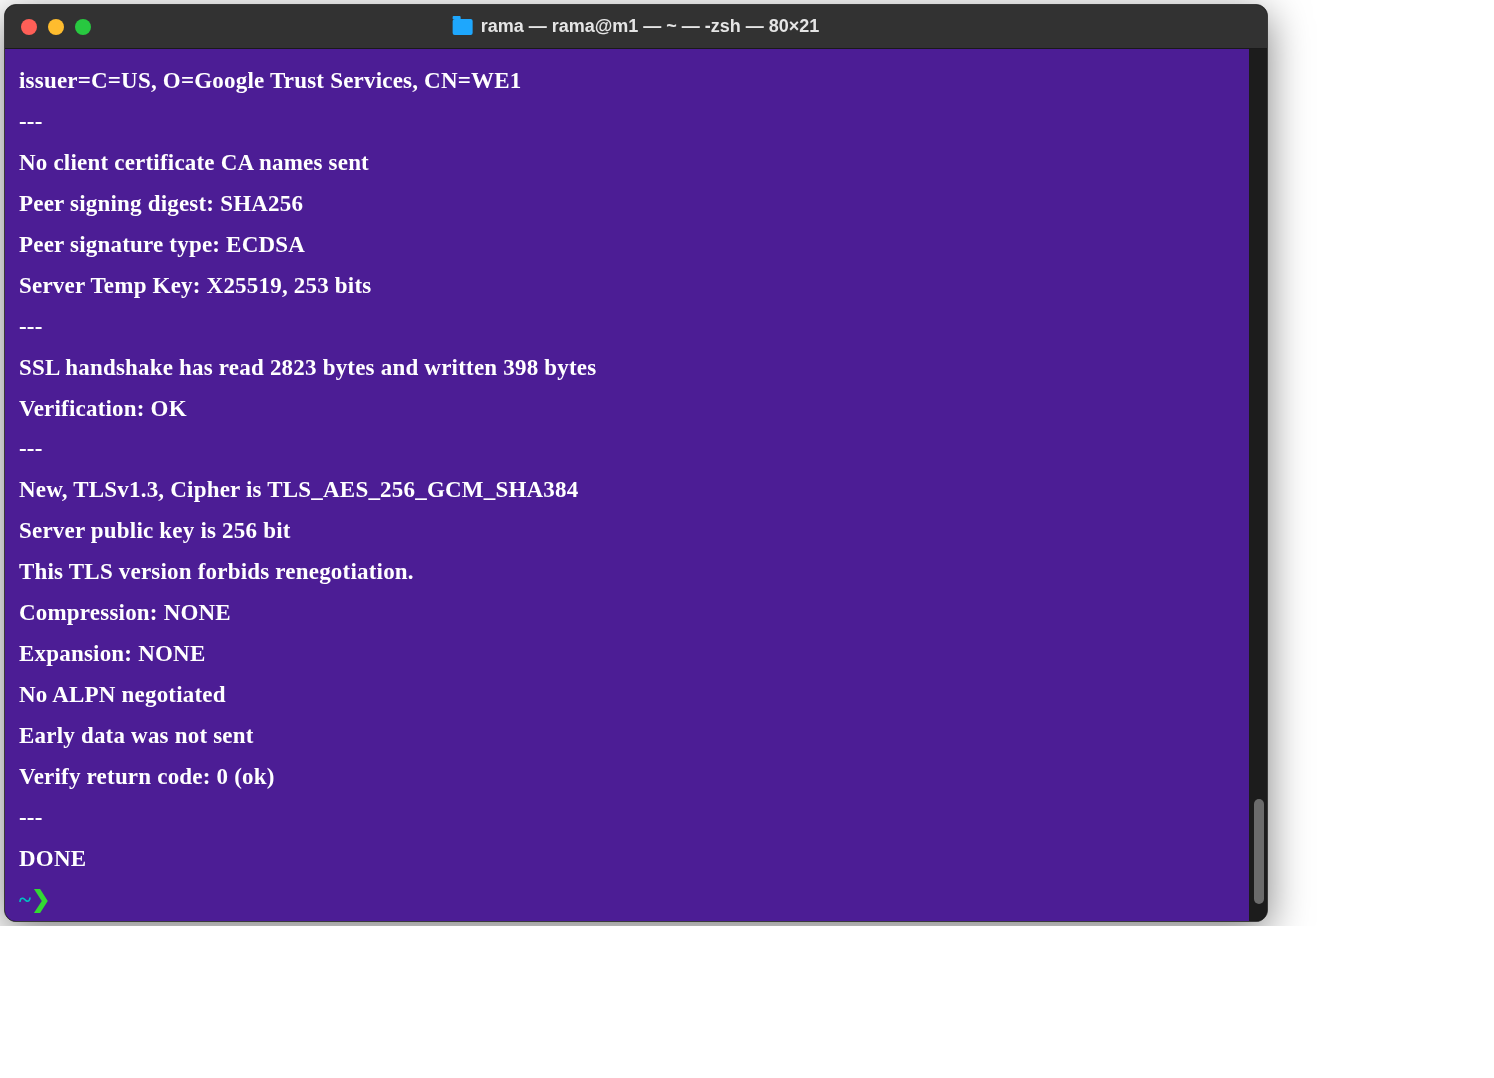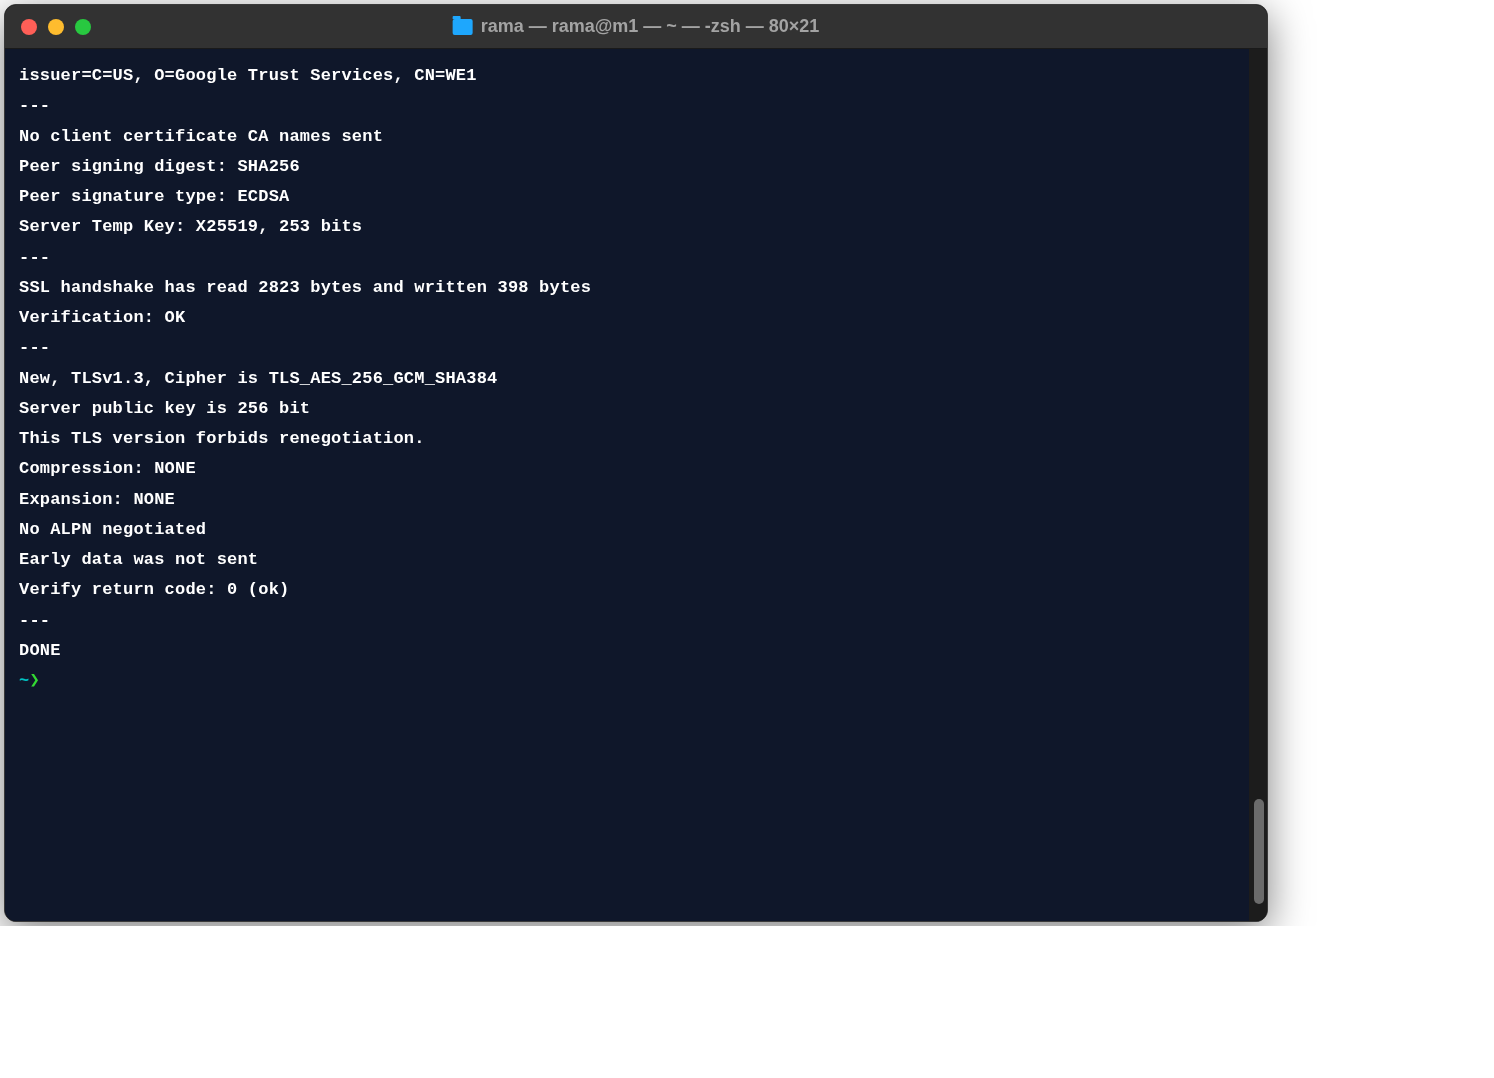--- a/index.html
+++ b/index.html
@@ -45,21 +45,21 @@
   .tl-close { background: #ff5f57; }
   .tl-min   { background: #febc2e; }
   .tl-max   { background: #28c840; }
   .title-center {
     position: absolute;
     left: 50%;
     transform: translateX(-50%);
     display: flex;
     align-items: center;
     gap: 8px;
-    color: #a3a3a3;
+    color: #e5e5e5;
     font-size: 18px;
     font-weight: 600;
     white-space: nowrap;
   }
   .folder-icon {
     width: 20px;
     height: 16px;
     background: #1ea7fd;
     border-radius: 2px;
     position: relative;
@@ -75,24 +75,24 @@
     border-radius: 1px 1px 0 0;
   }
   .terminal-body-wrap {
     flex: 1;
     display: flex;
     position: relative;
     overflow: hidden;
   }
   .terminal-body {
     flex: 1;
-    background: #0f172a;
+    background: #4c1d95;
     color: #ffffff;
-    font-family: Liberation Mono, monospace;
-    font-size: 17px;
+    font-family: Liberation Serif, serif;
+    font-size: 23px;
     font-weight: 600;
     line-height: 1.78;
     padding: 12px 14px 14px 14px;
     white-space: pre;
     overflow-y: auto;
     letter-spacing: 0.2px;
   }
   .scrollbar-track {
     width: 18px;
     background: #1c1c1c;

